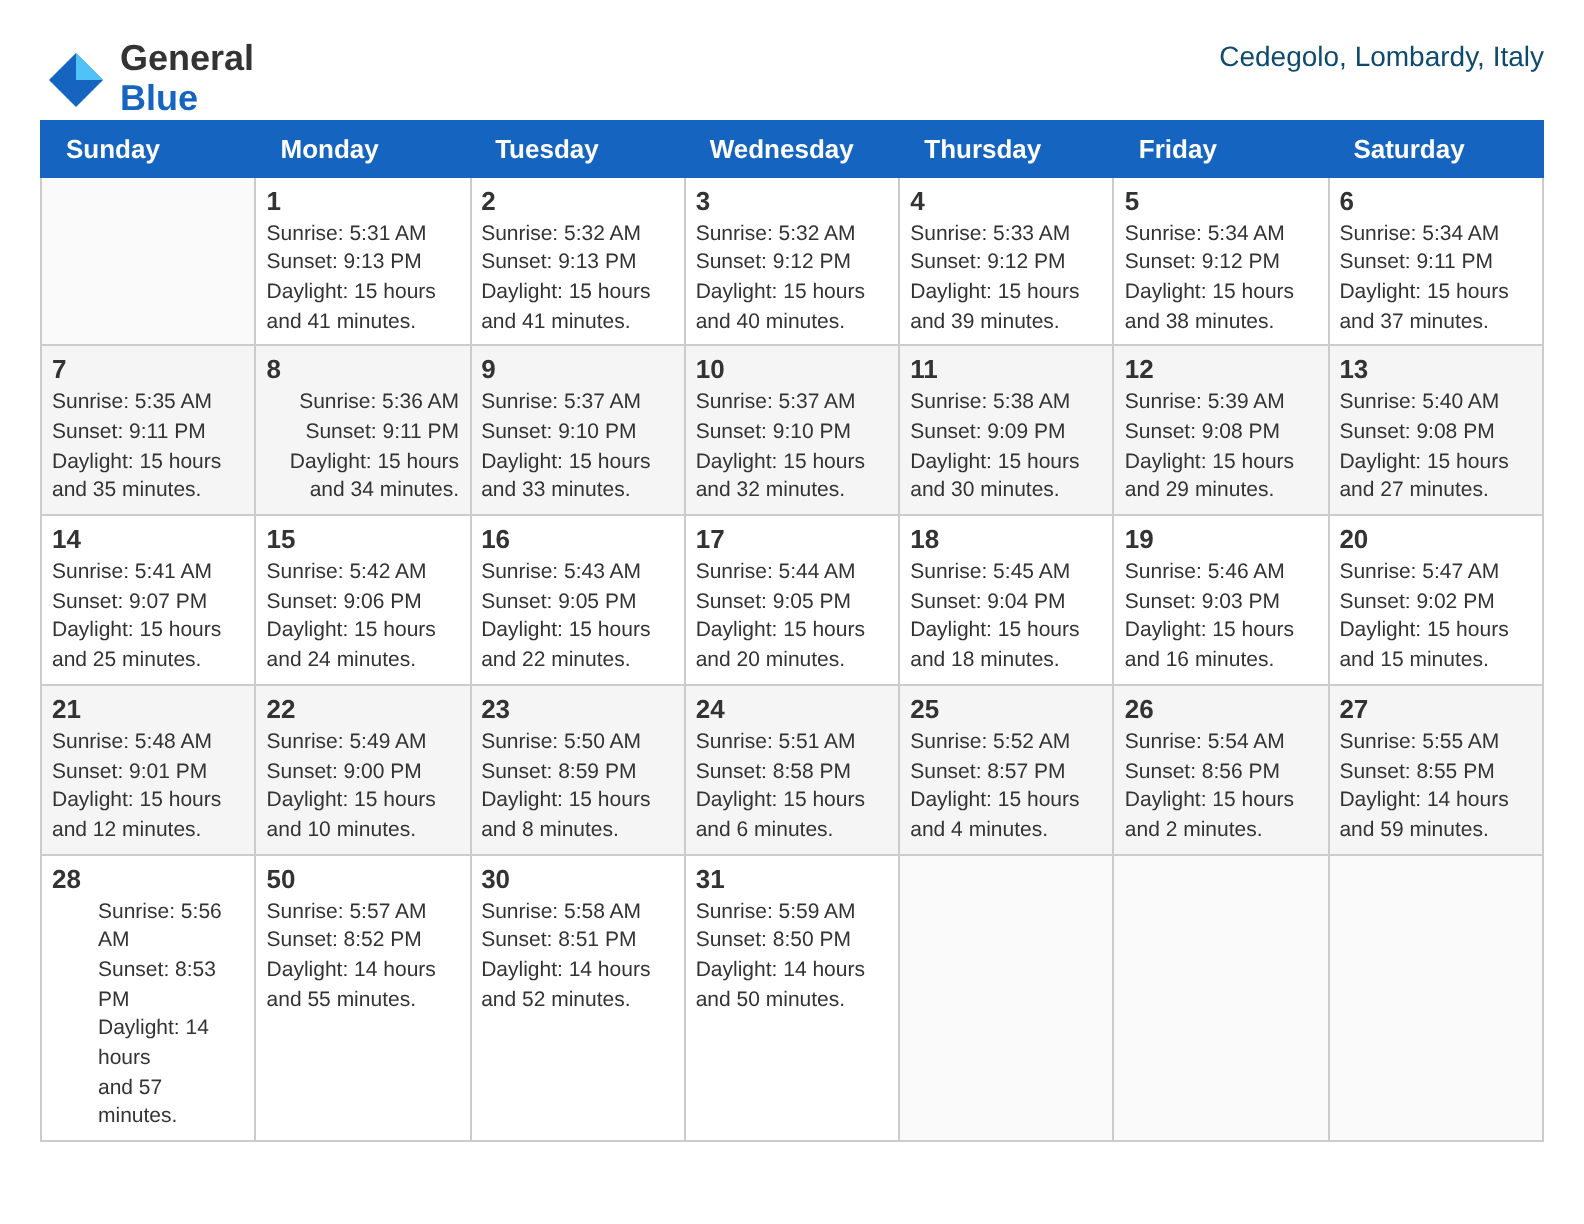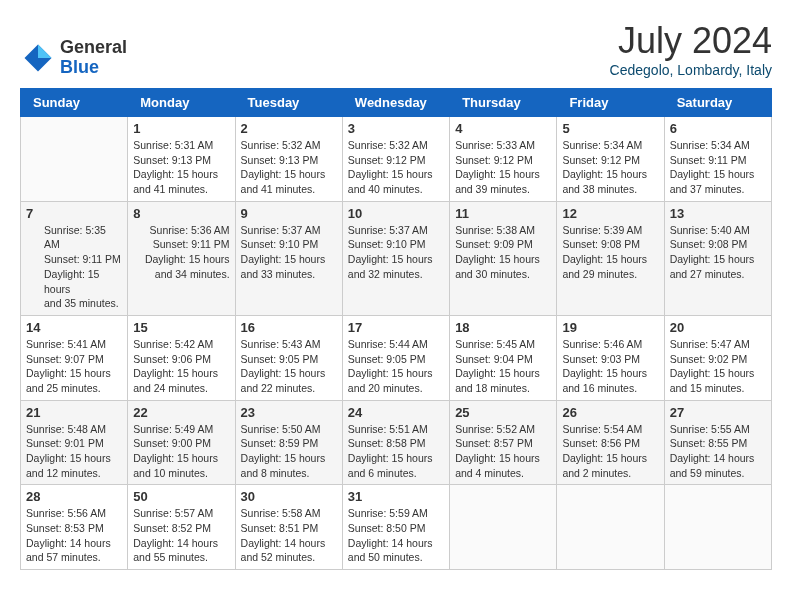--- a/index.html
+++ b/index.html
@@ -6,22 +6,22 @@
     body {
       font-family: Arial, sans-serif;
       background: #fff;
       width: 792px;
       min-height: 612px;
       padding: 20px;
     }
     .header {
       display: flex;
       justify-content: space-between;
-      align-items: flex-end;
-      margin-bottom: 10px;
+      align-items: flex-start;
+      margin-bottom: 0;
     }
     .logo {
       display: flex;
       align-items: center;
       gap: 4px;
     }
     .logo-text {
       font-size: 18px;
       font-weight: bold;
       color: #333;
@@ -88,21 +88,20 @@
     <svg class="logo-icon" viewBox="0 0 40 40">
       <polygon points="20,5 35,20 20,35 5,20" fill="#1565c0"></polygon>
       <polygon points="20,5 35,20 20,20" fill="#4fc3f7"></polygon>
     </svg>
     <div class="logo-text">
       <span>General</span><br>
       <span class="blue">Blue</span>
     </div>
   </div>
   <div class="title-block">
-    <div class="month-title">July 2024</div>
     <div class="location">Cedegolo, Lombardy, Italy</div>
   </div>
 </div>
 
 <table>
   <thead>
     <tr>
     <th>Sunday</th>
         <th>Monday</th>
         <th>Tuesday</th>
@@ -154,21 +153,21 @@
           <div class="day-number">6</div>
           <div class="cell-content" style="white-space: pre-line;">Sunrise: 5:34 AM
 Sunset: 9:11 PM
 Daylight: 15 hours
 and 37 minutes.</div>
         </td>
       </tr>
       <tr>
         <td>
           <div class="day-number">7</div>
-          <div class="cell-content" style="white-space: pre-line; margin-left: 18px;">Sunrise: 5:35 AM
+          <div class="cell-content" style="white-space: pre-line;">Sunrise: 5:35 AM
 Sunset: 9:11 PM
 Daylight: 15 hours
 and 35 minutes.</div>
         </td>
         <td>
           <div class="day-number">8</div>
           <div class="cell-content" style="white-space: pre-line; text-align: right;">Sunrise: 5:36 AM
 Sunset: 9:11 PM
 Daylight: 15 hours
 and 34 minutes.</div>
@@ -307,21 +306,21 @@
           <div class="day-number">27</div>
           <div class="cell-content" style="white-space: pre-line;">Sunrise: 5:55 AM
 Sunset: 8:55 PM
 Daylight: 14 hours
 and 59 minutes.</div>
         </td>
       </tr>
       <tr>
         <td>
           <div class="day-number">28</div>
-          <div class="cell-content" style="white-space: pre-line;">Sunrise: 5:56 AM
+          <div class="cell-content" style="white-space: pre-line; margin-left: 23px;">Sunrise: 5:56 AM
 Sunset: 8:53 PM
 Daylight: 14 hours
 and 57 minutes.</div>
         </td>
         <td>
           <div class="day-number">50</div>
           <div class="cell-content" style="white-space: pre-line;">Sunrise: 5:57 AM
 Sunset: 8:52 PM
 Daylight: 14 hours
 and 55 minutes.</div>

